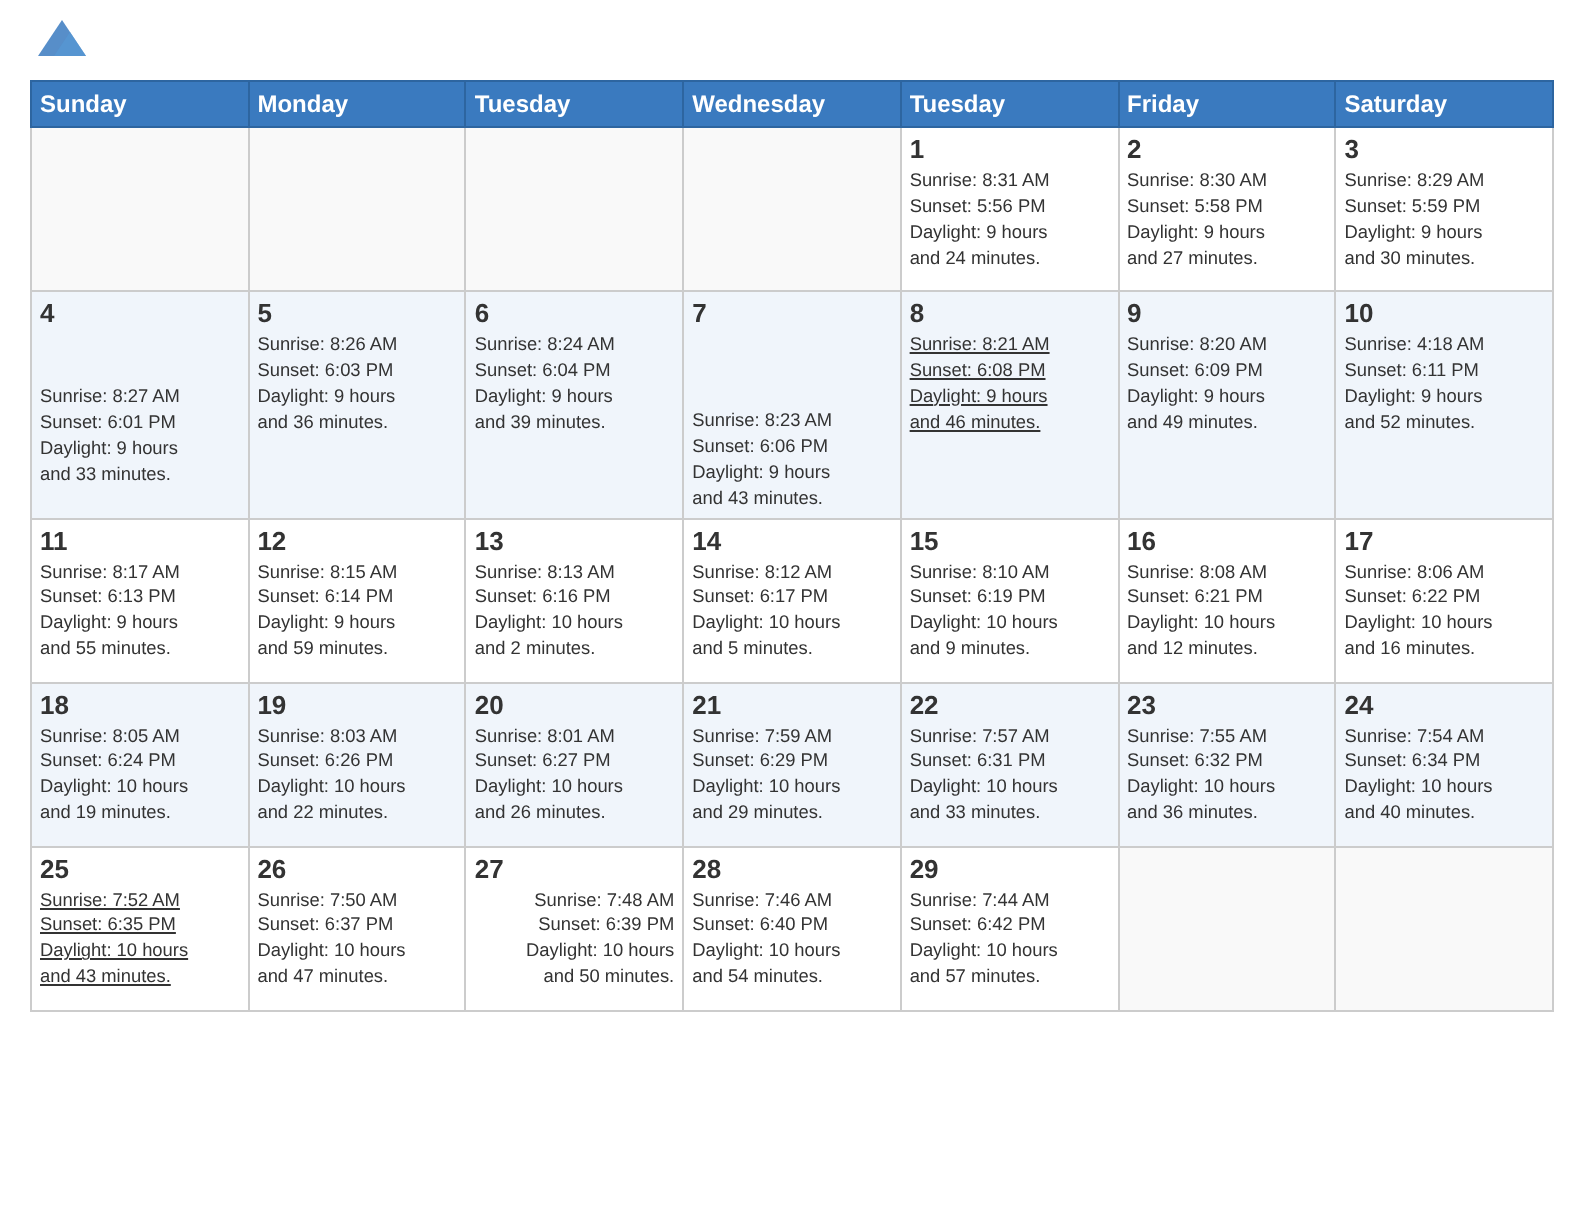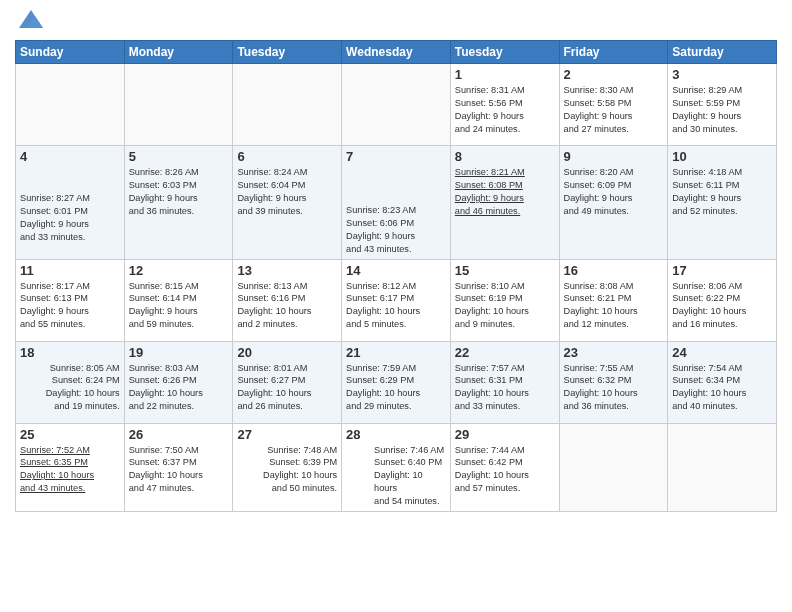--- a/index.html
+++ b/index.html
@@ -259,21 +259,21 @@
             <span class="day-number">17</span>
             <div class="day-info" style="white-space: pre-line;">Sunrise: 8:06 AM
 Sunset: 6:22 PM
 Daylight: 10 hours
 and 16 minutes.</div>
           </td>
         </tr>
         <tr class="alt-row">
           <td>
             <span class="day-number">18</span>
-            <div class="day-info" style="white-space: pre-line; text-align: right;">Sunrise: 8:05 AM
+            <div class="day-info" style="white-space: pre-line;">Sunrise: 8:05 AM
 Sunset: 6:24 PM
 Daylight: 10 hours
 and 19 minutes.</div>
           </td>
           <td>
             <span class="day-number">19</span>
             <div class="day-info" style="white-space: pre-line;">Sunrise: 8:03 AM
 Sunset: 6:26 PM
 Daylight: 10 hours
 and 22 minutes.</div>
@@ -331,21 +331,21 @@
           </td>
           <td>
             <span class="day-number">27</span>
             <div class="day-info" style="white-space: pre-line; text-align: right;">Sunrise: 7:48 AM
 Sunset: 6:39 PM
 Daylight: 10 hours
 and 50 minutes.</div>
           </td>
           <td>
             <span class="day-number">28</span>
-            <div class="day-info" style="white-space: pre-line; margin-left: 28px;">Sunrise: 7:46 AM
+            <div class="day-info" style="white-space: pre-line;">Sunrise: 7:46 AM
 Sunset: 6:40 PM
 Daylight: 10 hours
 and 54 minutes.</div>
           </td>
           <td>
             <span class="day-number">29</span>
             <div class="day-info" style="white-space: pre-line;">Sunrise: 7:44 AM
 Sunset: 6:42 PM
 Daylight: 10 hours
 and 57 minutes.</div>

